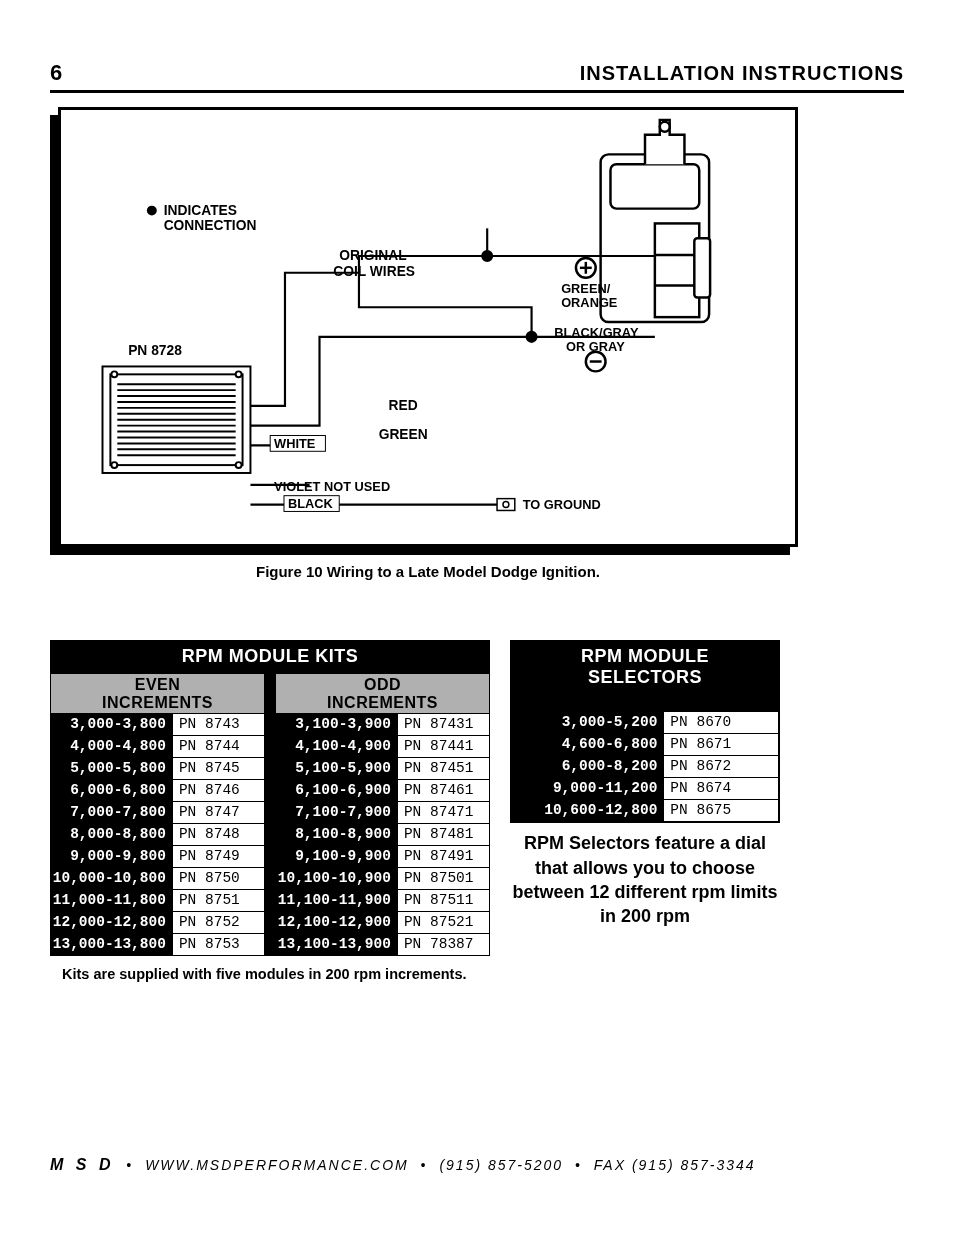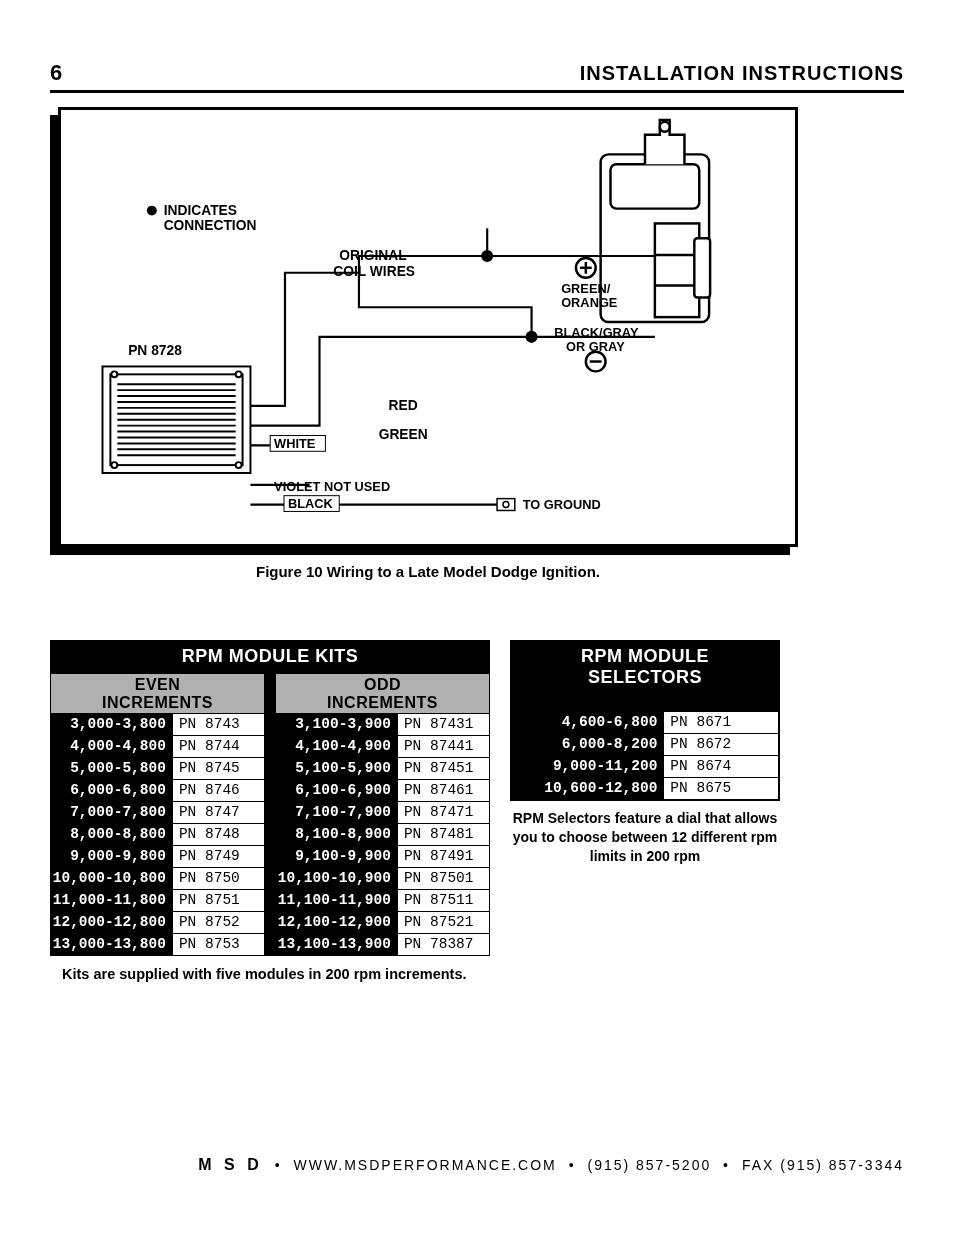--- a/index.html
+++ b/index.html
@@ -30,23 +30,23 @@
   .col { flex: 1; }
   .col + .gapcol + .col { }
   .datarow { display: flex; font-size: 14.5px; font-weight: 700; border: 1px solid #000; border-top: none; height: 22px; line-height: 20px; background: #fff; font-family: Liberation Mono, monospace; }
   .cell-l { flex: 1.35; text-align: right; padding-right: 6px; background: #000; color: #fff; border-right: 1px solid #000; }
   .cell-r { flex: 1; text-align: left; padding-left: 6px; background: #fff; font-weight: 500; }
   .selectors-block .datarow { }
   .selectors-block .rows-wrap { flex-direction: column; border: 1px solid #000; }
   .selectors-block .selector-gap { height: 20px; background: #000; }
 
   .kits-note { font-weight: 700; font-size: 14.5px; margin-top: 10px; margin-left: 12px; }
-  .selectors-note { font-weight: 700; font-size: 14px; margin-top: 8px; text-align: center; line-height: 1.35; }
-
-  .footer { position: absolute; left: 0; right: 0; bottom: 26px; text-align: right; font-size: 14px; letter-spacing: 2px; }
+  .selectors-note { font-weight: 700; font-size: 18px; margin-top: 8px; text-align: center; line-height: 1.35; }
+
+  .footer { position: absolute; left: 0; right: 0; bottom: 26px; text-align: left; font-size: 14px; letter-spacing: 2px; font-style: italic; }
   .footer .brand { font-weight: 900; font-size: 16px; letter-spacing: 4px; }
   .footer .sep { margin: 0 6px; }
   .page-wrap { position: relative; min-height: 1140px; }
 </style>
 </head>
 <body>
 <div class="page-wrap">
 
 <div class="header">
   <span class="page-num">6</span>
@@ -272,20 +272,24 @@
   </div>
 
   <div class="selectors-block">
     <div class="tbl-title" style="line-height:1.15; padding:6px 0 4px;">
       <span>RPM MODULE</span><br><span>SELECTORS</span>
     </div>
     <div class="rows-wrap">
       <div class="selector-gap"></div>
       <div id="sel-col">
             <div class="datarow">
+              <div class="cell-l">3,000-5,200</div>
+              <div class="cell-r">PN 8670</div>
+            </div>
+            <div class="datarow">
               <div class="cell-l">4,600-6,800</div>
               <div class="cell-r">PN 8671</div>
             </div>
             <div class="datarow">
               <div class="cell-l">6,000-8,200</div>
               <div class="cell-r">PN 8672</div>
             </div>
             <div class="datarow">
               <div class="cell-l">9,000-11,200</div>
               <div class="cell-r">PN 8674</div>

